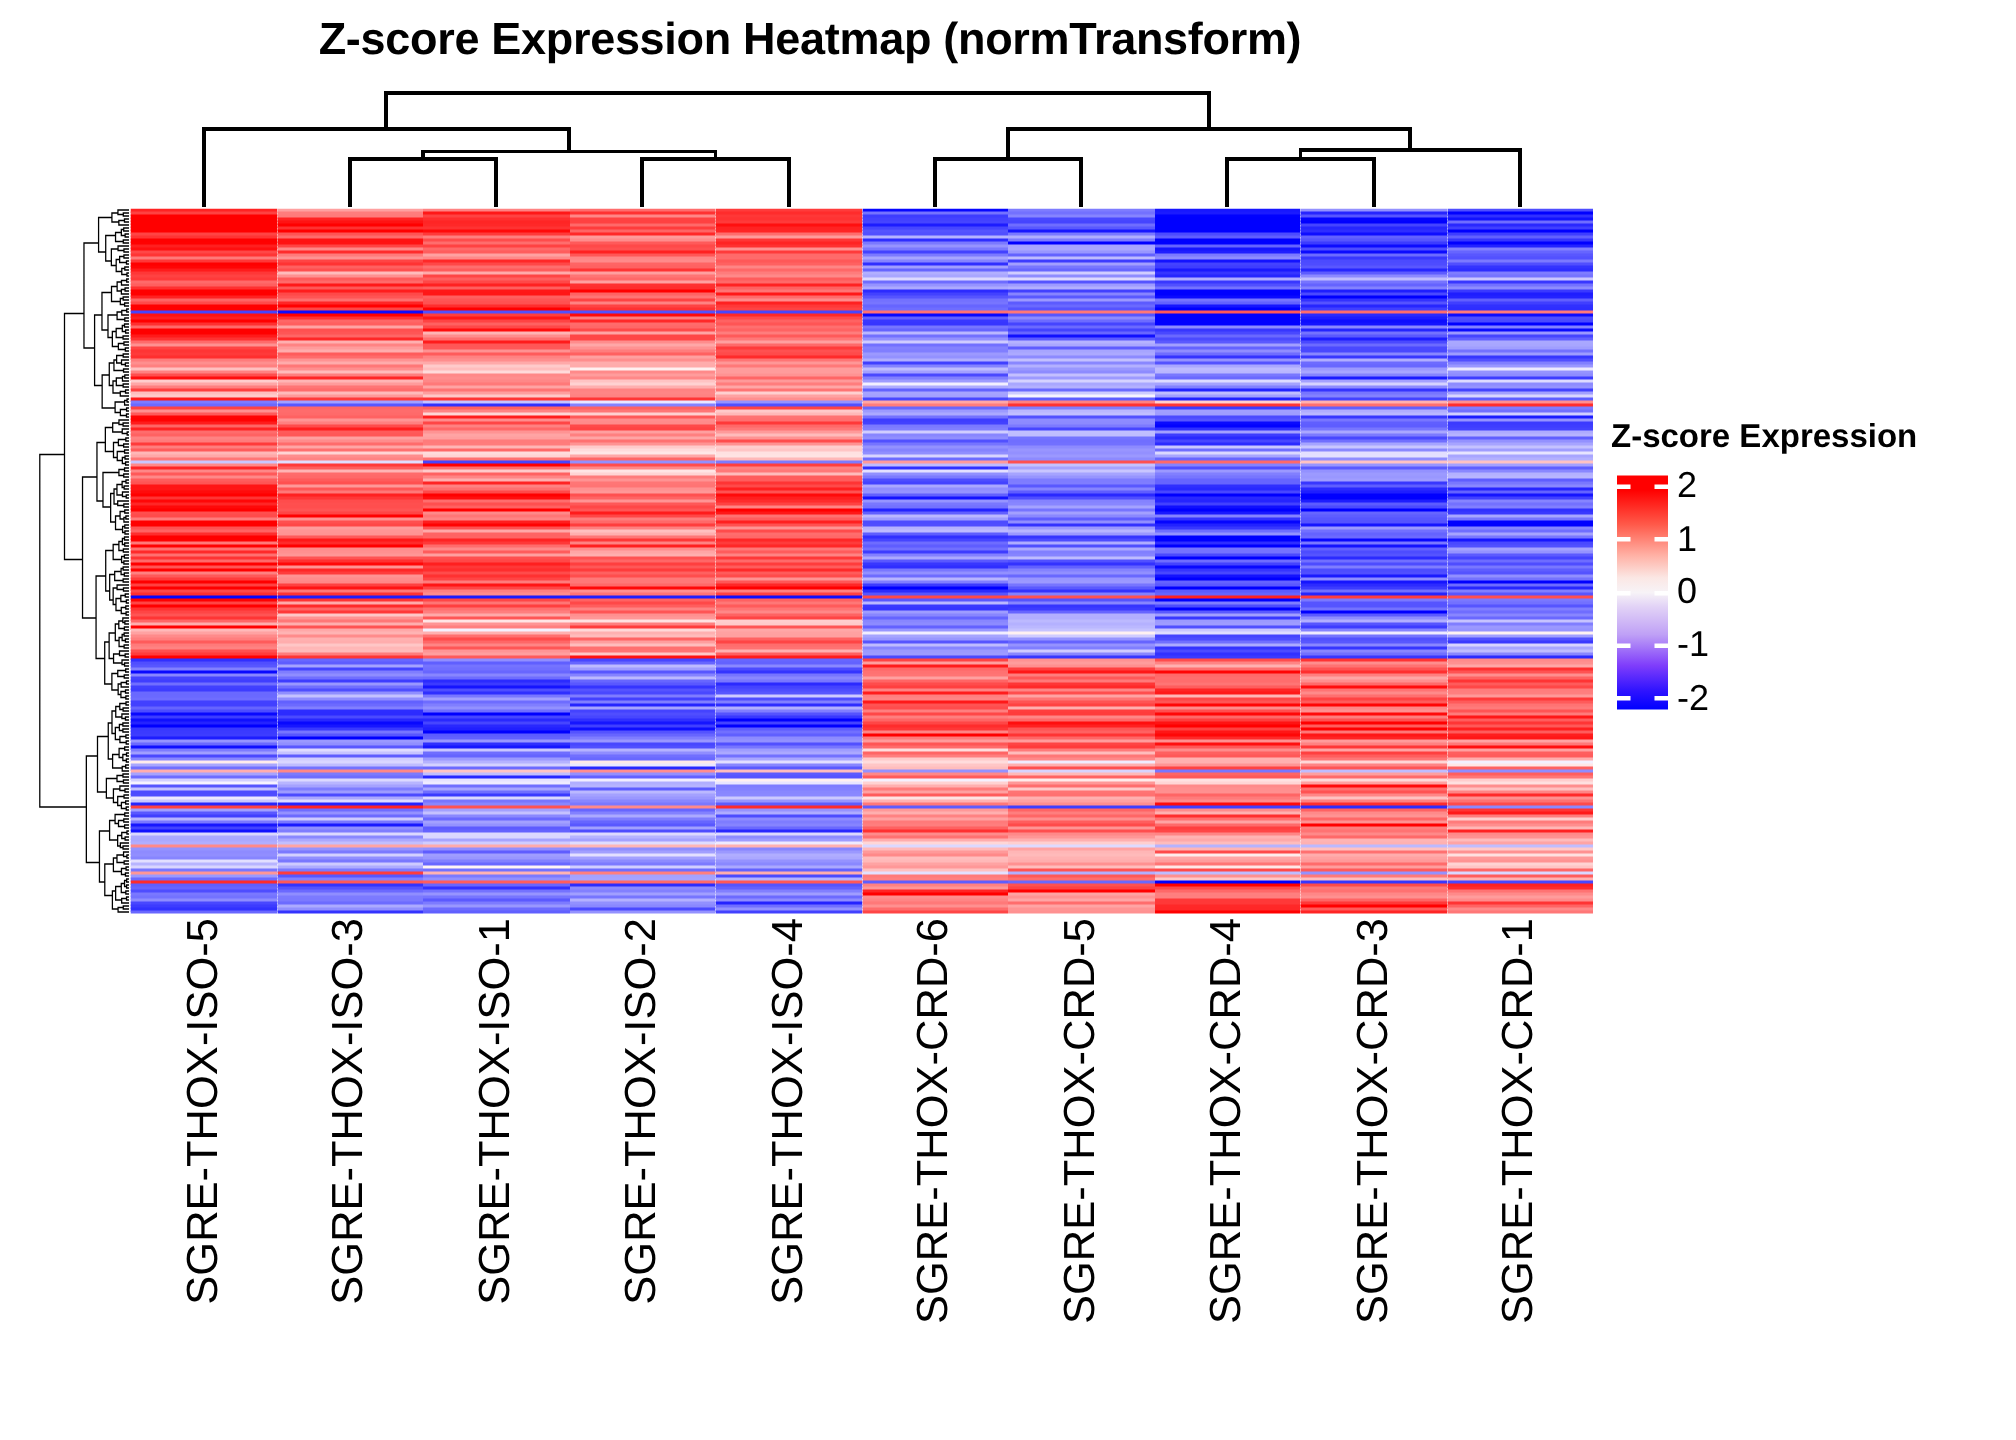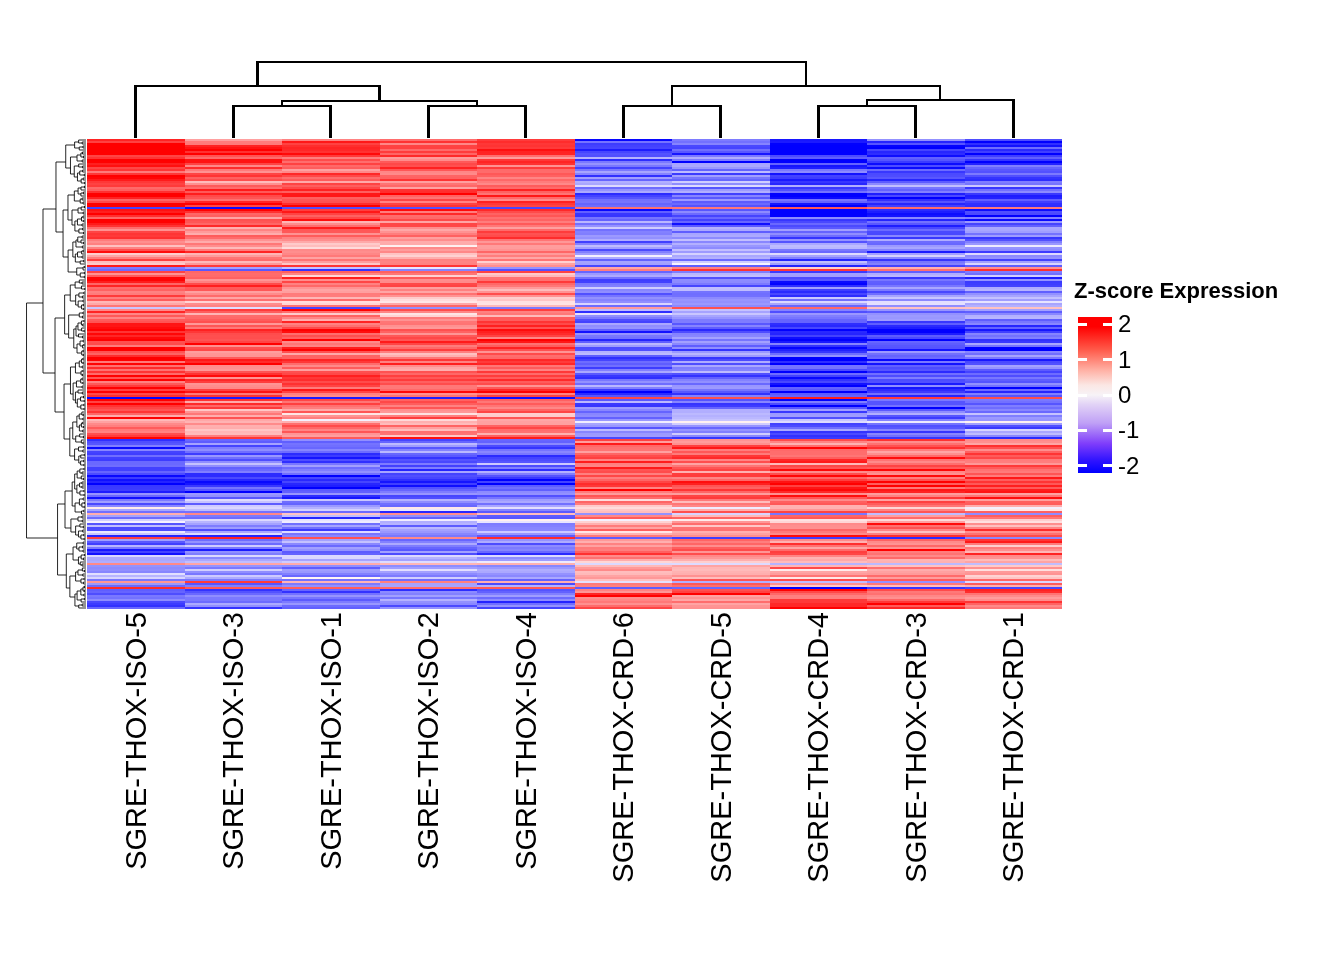--- a/index.html
+++ b/index.html
@@ -152,20 +152,21 @@
     color: #000000;
     line-height: 1;
     white-space: nowrap;
   }
 </style>
 </head>
 <body>
 
 <div id="root">
 
+  <div class="title">Z-score Expression Heatmap (normTransform)</div>
 
   <svg class="col-dendro" viewBox="0 0 975 80" preserveAspectRatio="none">
     <g stroke="#000000" stroke-width="2.6" fill="none" shape-rendering="crispEdges">
 
       <path d="M146.25,80 L146.25,48 L243.75,48 L243.75,80"></path>
 
       <path d="M341.25,80 L341.25,48 L438.75,48 L438.75,80"></path>
 
       <path d="M195,48 L195,43 L390,43 L390,48"></path>
 

